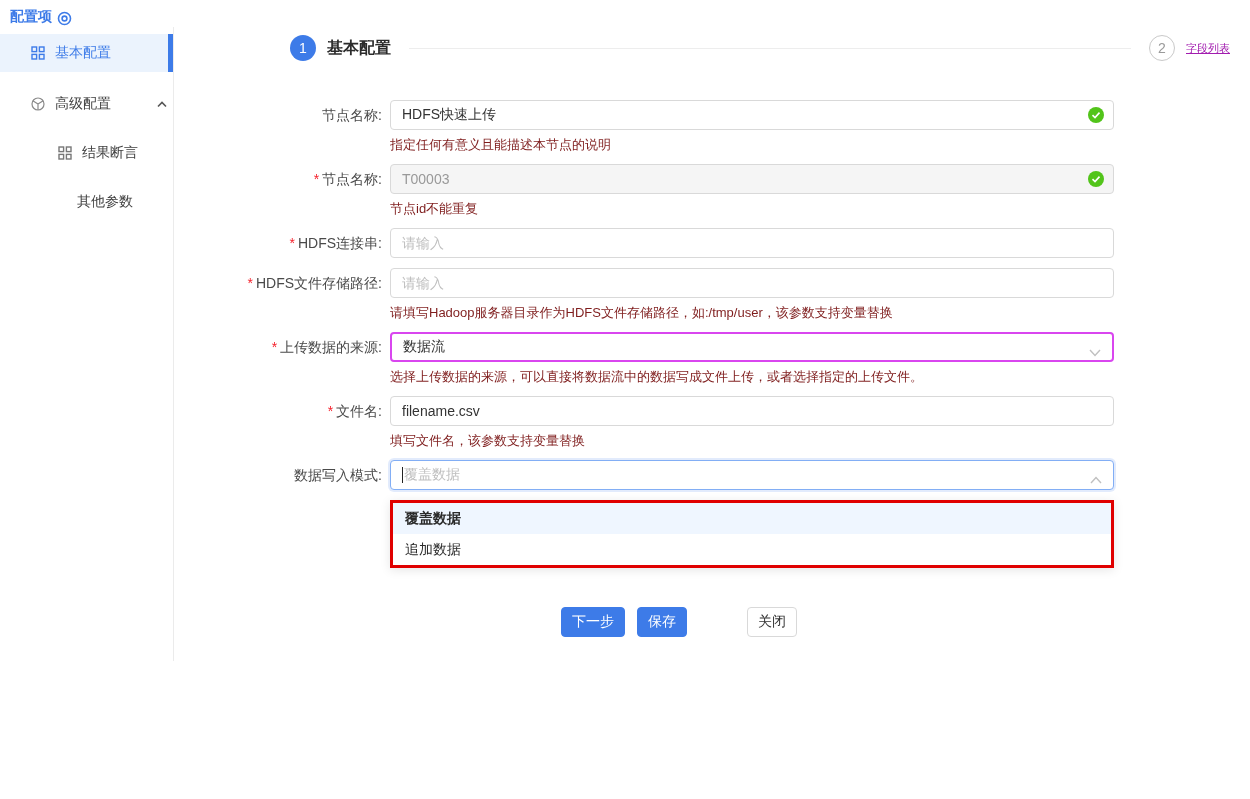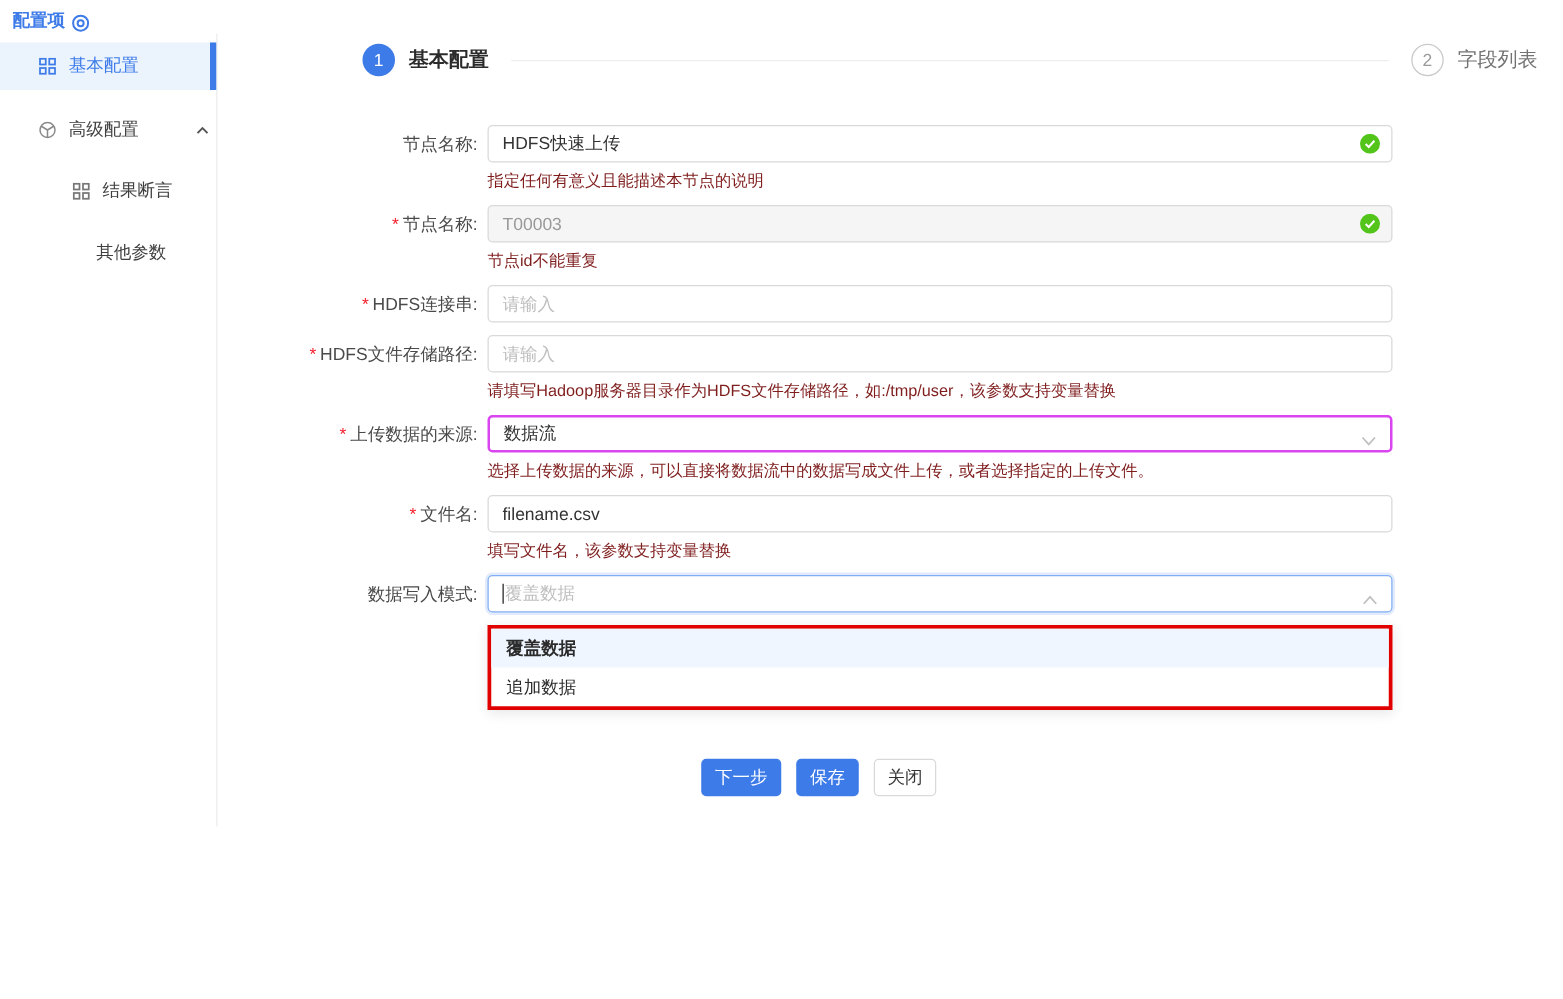--- a/index.html
+++ b/index.html
@@ -30,21 +30,21 @@
   
   .steps { position:absolute; top:35px; left:290px; width:940px; display:flex; align-items:center; }
   .step { display:flex; align-items:center; }
   .step-circle {
     width:26px; height:26px; border-radius:50%; display:flex; align-items:center; justify-content:center;
     font-size:14px;
   }
   .step.active .step-circle { background:#3D7BE8; color:#fff; }
   .step.active .step-label { color:#2b2b2b; font-weight:700; font-size:16px; margin-left:11px; }
   .step.pending .step-circle { background:#fff; border:1px solid #C9C9C9; color:#9a9a9a; }
-  .step.pending .step-label { color:#737373; font-size:16px; margin-left:11px; }
+  .step.pending .step-label { color:#a21caf; font-size:11px; margin-left:11px;text-decoration:underline; }
   .step-line { flex:1; height:1px; background:#EDEDED; margin:0 18px; }
 
   
   .form { position:absolute; top:100px; left:174px; width:950px; }
   .field { display:flex; margin-bottom:10px; }
   .field-label { width:216px; min-width:216px; text-align:right; padding-right:8px; line-height:30px; color:#4a4a4a; white-space:nowrap; }
   .req { color:#F5222D; margin-right:3px; }
   .field-control { width:724px; }
   .input-wrap { position:relative; }
   .ctl {
@@ -75,21 +75,21 @@
   .dd-option { height:31px; display:flex; align-items:center; padding:0 12px; cursor:pointer; color:#2b2b2b; }
   .dd-option.highlighted { background:#EFF6FF; font-weight:700; }
 
   
   .footer { display:flex; gap:12px; margin-left:387px; margin-top:39px; }
   .btn {
     height:30px; padding:0 10px; min-width:48px; border-radius:4px; font-size:14px; cursor:pointer;
     font-family:"Liberation Sans","DejaVu Sans",sans-serif;
   }
   .btn.primary { background:#3D7BE8; color:#fff; border:1px solid #3D7BE8; }
-  .btn.default { background:#fff; color:#333; border:1px solid #D9D9D9; }
+  .btn.default { background:#fff; color:#333; border:1px solid #D9D9D9;margin-left:48px; }
 </style>
 </head>
 <body>
 
 <div class="app">
 
   <div class="config-header">
     <span>配置项</span>
     <span style="display:flex;">
       <svg width="15" height="15" viewBox="0 0 15 15">

